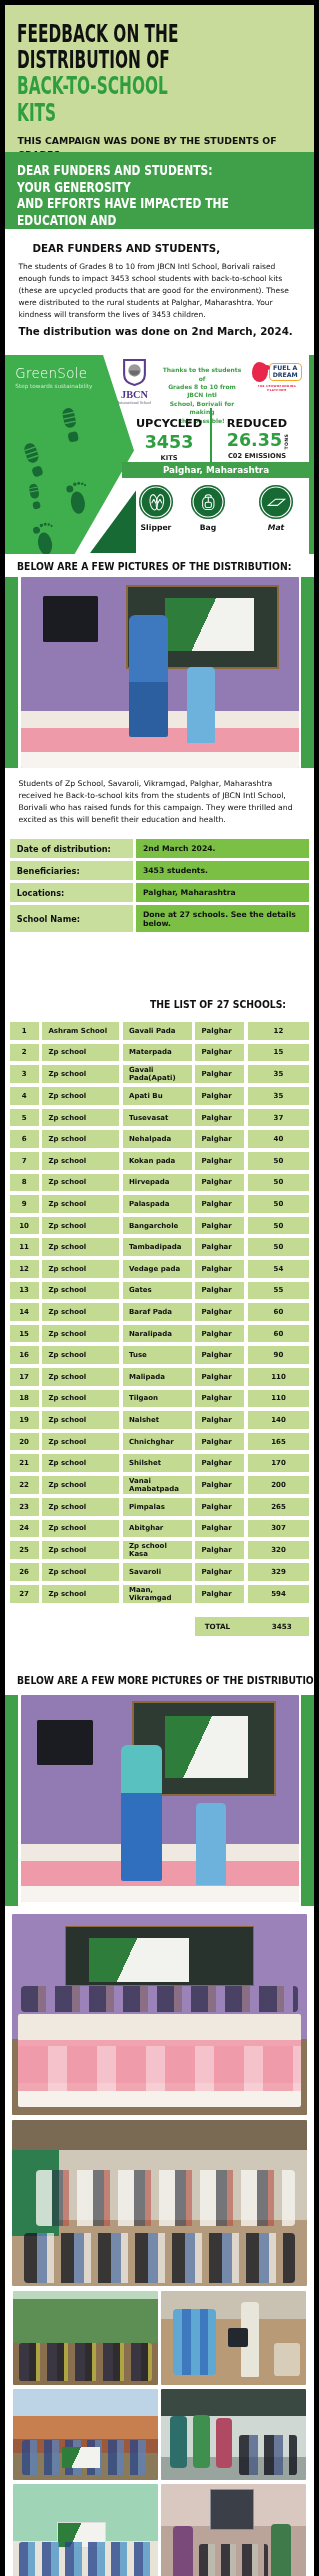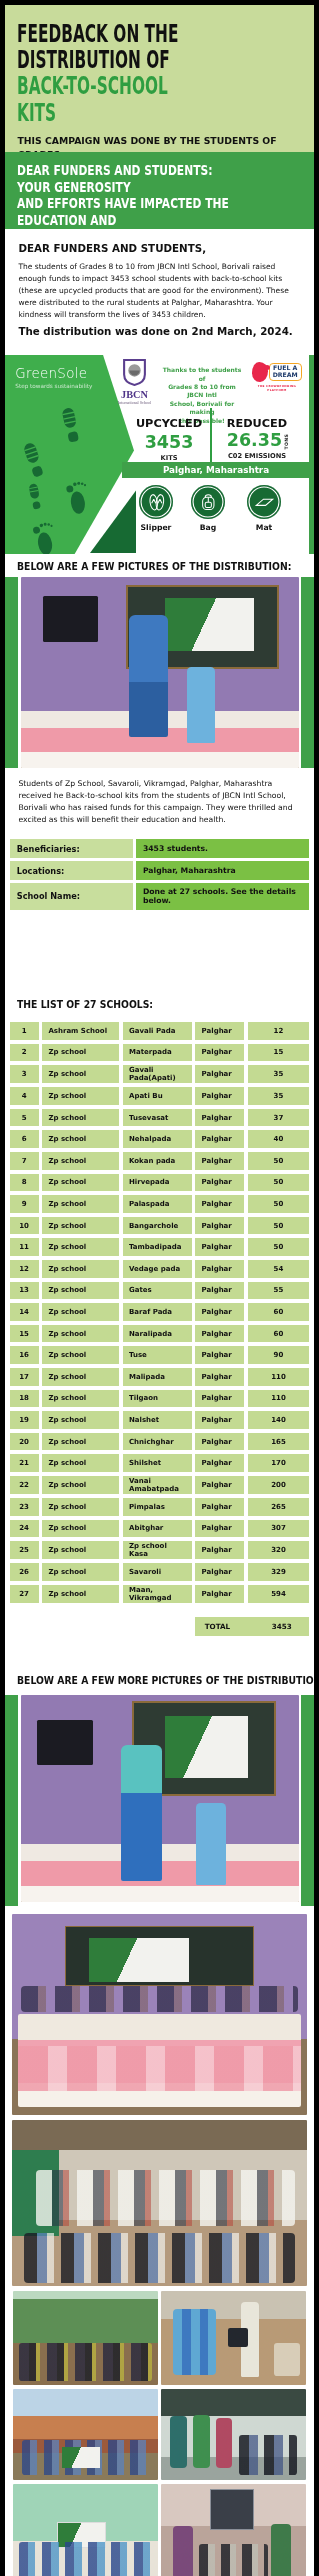--- a/index.html
+++ b/index.html
@@ -29,21 +29,21 @@
   .bigtitle .l2{color:var(--title-green);}
   .subtitle{margin-top:8.2px;font-size:9.3px;font-weight:700;line-height:1.45;white-space:pre-line;}
 
   
   .sec-b{background:var(--green);height:77px;padding:11.3px 12.4px;overflow:hidden;}
   .banner-txt{color:#fff;font-weight:800;font-size:13.4px;line-height:1.23;white-space:pre-line;
               transform:scaleX(.80);transform-origin:left top;}
 
   
   .sec-c{background:#fff;height:126px;padding:13.4px 13.4px 0 13.4px;}
-  .letter-h{font-size:10.3px;font-weight:800;}
+  .letter-h{font-size:10.3px;font-weight:800;margin-left:14px;}
   .letter-p{margin-top:6.2px;font-size:7.5px;line-height:1.6;}
   .dist-line{margin-top:4px;font-size:10.3px;font-weight:800;}
 
   
   .sec-d{position:relative;background:#fff;height:199px;overflow:hidden;}
   .d-chevron{position:absolute;left:85px;top:118px;width:46px;height:80px;background:var(--dark-green);
              clip-path:polygon(0 100%,100% 22%,100% 100%);z-index:1;}
   .d-arrow{position:absolute;left:0;top:0;width:129px;height:199px;background:var(--bright-green);
            clip-path:polygon(0 0,76% 0,100% 48%,54% 100%,0 100%);z-index:2;}
   .gs-arrow-logo{position:absolute;left:10.3px;top:11.3px;z-index:3;color:#fff;}
@@ -120,21 +120,21 @@
   .details-head{background:var(--red);border-radius:11.3px 11.3px 0 0;height:31px;display:flex;align-items:center;
                 padding:0 14.4px;color:#fff;font-size:12.4px;font-weight:800;}
   .details-rows{display:flex;flex-direction:column;gap:3.1px;margin-top:4.1px;}
   .details-row{display:flex;gap:3.1px;}
   .details-label{width:123px;background:var(--label-green);padding:4.1px 7.2px;font-size:8.2px;font-weight:800;
                  display:flex;align-items:center;min-height:19px;}
   .details-value{flex:1;background:var(--value-green);padding:4.1px 7.2px;font-size:7.7px;font-weight:600;
                  display:flex;align-items:center;min-height:19px;}
 
   
-  .sec-listhead{background:#fff;height:37px;display:flex;align-items:center;padding:0 12.4px;}
+  .sec-listhead{background:#fff;height:37px;display:flex;align-items:center;padding:0 12.4px;justify-content:flex-end;}
   .sec-table{background:#fff;height:629px;padding:0 4.6px;}
   .tbl{display:flex;flex-direction:column;gap:4.1px;}
   .trow{display:grid;grid-template-columns:29px 77px 69px 49px 61px;gap:3.6px;}
   .tcell{background:var(--cell-green);font-size:7px;font-weight:700;display:flex;align-items:center;
          min-height:17.5px;padding:1px 6.2px;}
   .tcell.center{justify-content:center;padding:1px 1px;}
   .thead .tcell{background:var(--red);color:#fff;font-weight:800;min-height:24px;font-size:7px;line-height:1.15;}
   .total-row{display:grid;grid-template-columns:29px 77px 69px 114px;gap:3.6px;margin-top:10px;}
   .total-cell{grid-column:4;background:var(--cell-green);min-height:19px;display:flex;align-items:center;
               justify-content:space-between;padding:0 17.5px 0 9.3px;font-weight:800;font-size:7.2px;}
@@ -269,21 +269,21 @@
       <div class="kit-circle">
         <svg width="20.6" height="20.6" viewBox="0 0 40 40" fill="none" stroke="#ffffff" stroke-width="2">
             <rect x="9" y="10" width="22" height="24" rx="8"></rect>
             <path d="M14 10 C14 4 26 4 26 10"></path>
             <rect x="14" y="20" width="12" height="10" rx="3"></rect>
             <path d="M20 10 V20"></path>
           </svg>
       </div>
       <div class="kit-label">Bag</div>
     </div>
-    <div class="kit-item" style="left:233px;top:130px;">
+    <div class="kit-item" style="left:245px;top:130px;font-style:italic;">
       <div class="kit-circle">
         <svg width="23" height="20.6" viewBox="0 0 44 40" fill="none" stroke="#ffffff" stroke-width="2">
             <path d="M6 26 L20 14 H38 L24 26 Z"></path>
           </svg>
       </div>
       <div class="kit-label">Mat</div>
     </div>
   </section>
 
   <div class="h-strip h1">
@@ -301,20 +301,24 @@
       <div class="ov" style="left:39%;top:20%;width:14%;height:64%;background:linear-gradient(180deg,#3e79c0 0 55%,#2c5fa0 55% 100%);border-radius:6.2px 6.2px 2.1px 2.1px;"></div>
       <div class="ov" style="left:60%;top:47%;width:10%;height:40%;background:#6db2dd;border-radius:4.6px 4.6px 1.5px 1.5px;"></div>
     </div>
   </div>
 
   <div class="caption c1">Students of Zp School, Savaroli, Vikramgad, Palghar, Maharashtra received he Back-to-school kits from the students of JBCN Intl School, Borivali who has raised funds for this campaign. They were thrilled and excited as this will benefit their education and health.</div>
 
   <section class="sec-details">
     <div class="details-rows" id="details-rows">
         <div class="details-row">
+          <div class="details-label">Date of distribution:</div>
+          <div class="details-value">2nd March 2024.</div>
+        </div>
+        <div class="details-row">
           <div class="details-label">Beneficiaries:</div>
           <div class="details-value">3453 students.</div>
         </div>
         <div class="details-row">
           <div class="details-label">Locations:</div>
           <div class="details-value">Palghar, Maharashtra</div>
         </div>
         <div class="details-row">
           <div class="details-label">School Name:</div>
           <div class="details-value">Done at 27 schools. See the details below.</div>

